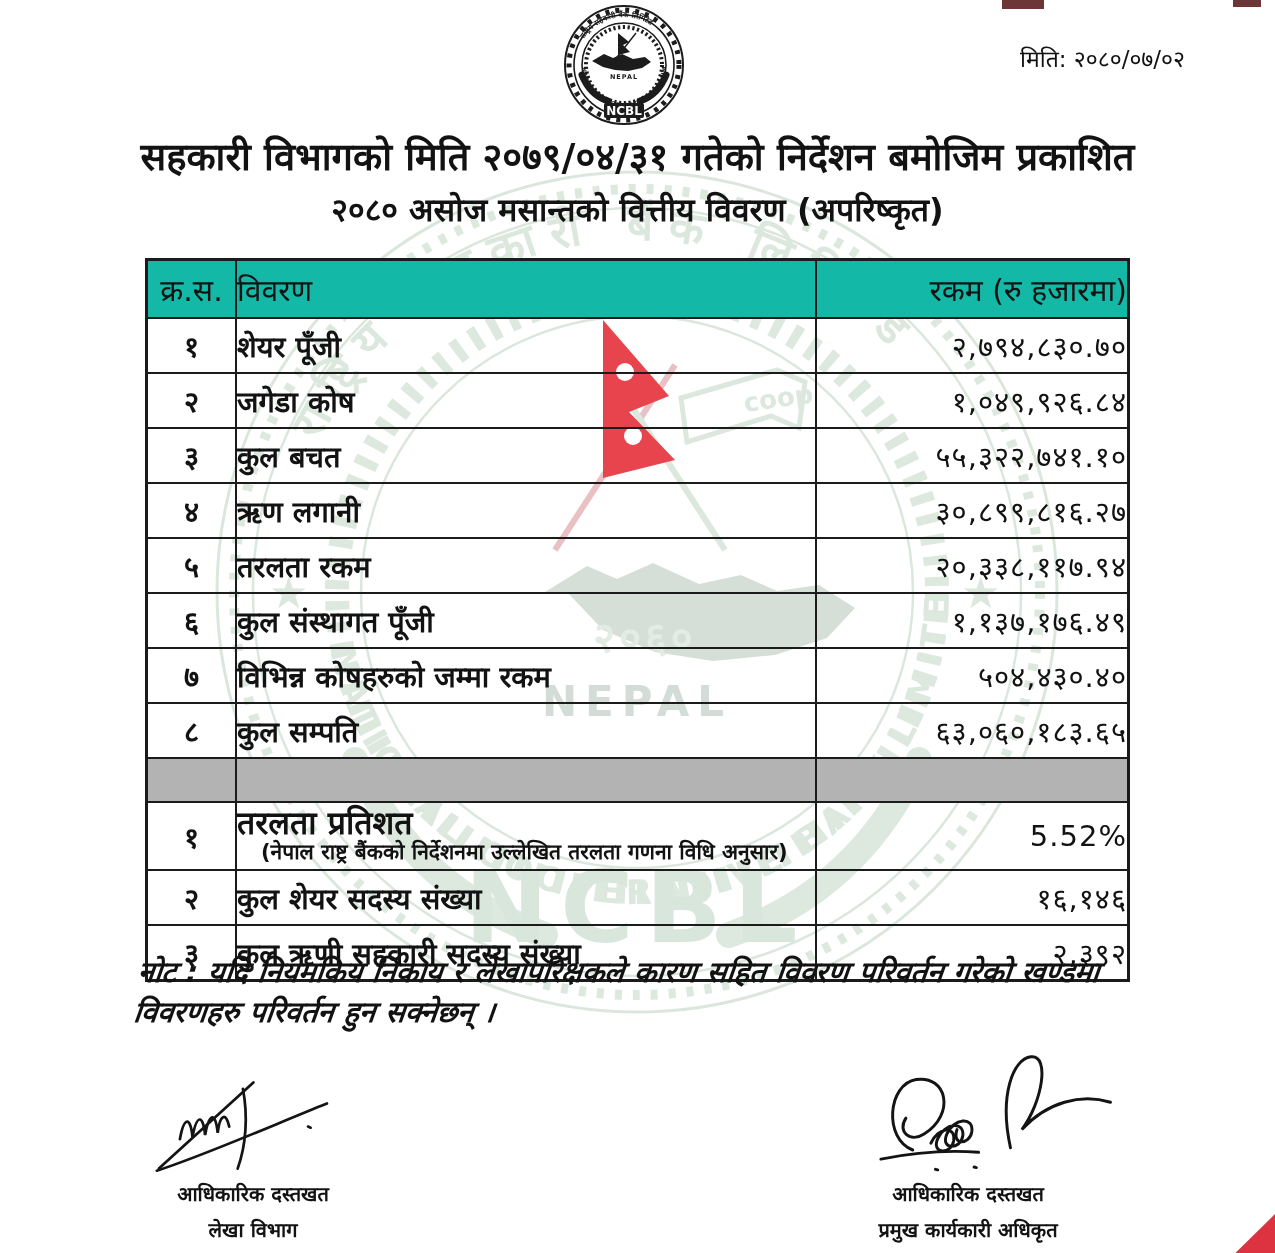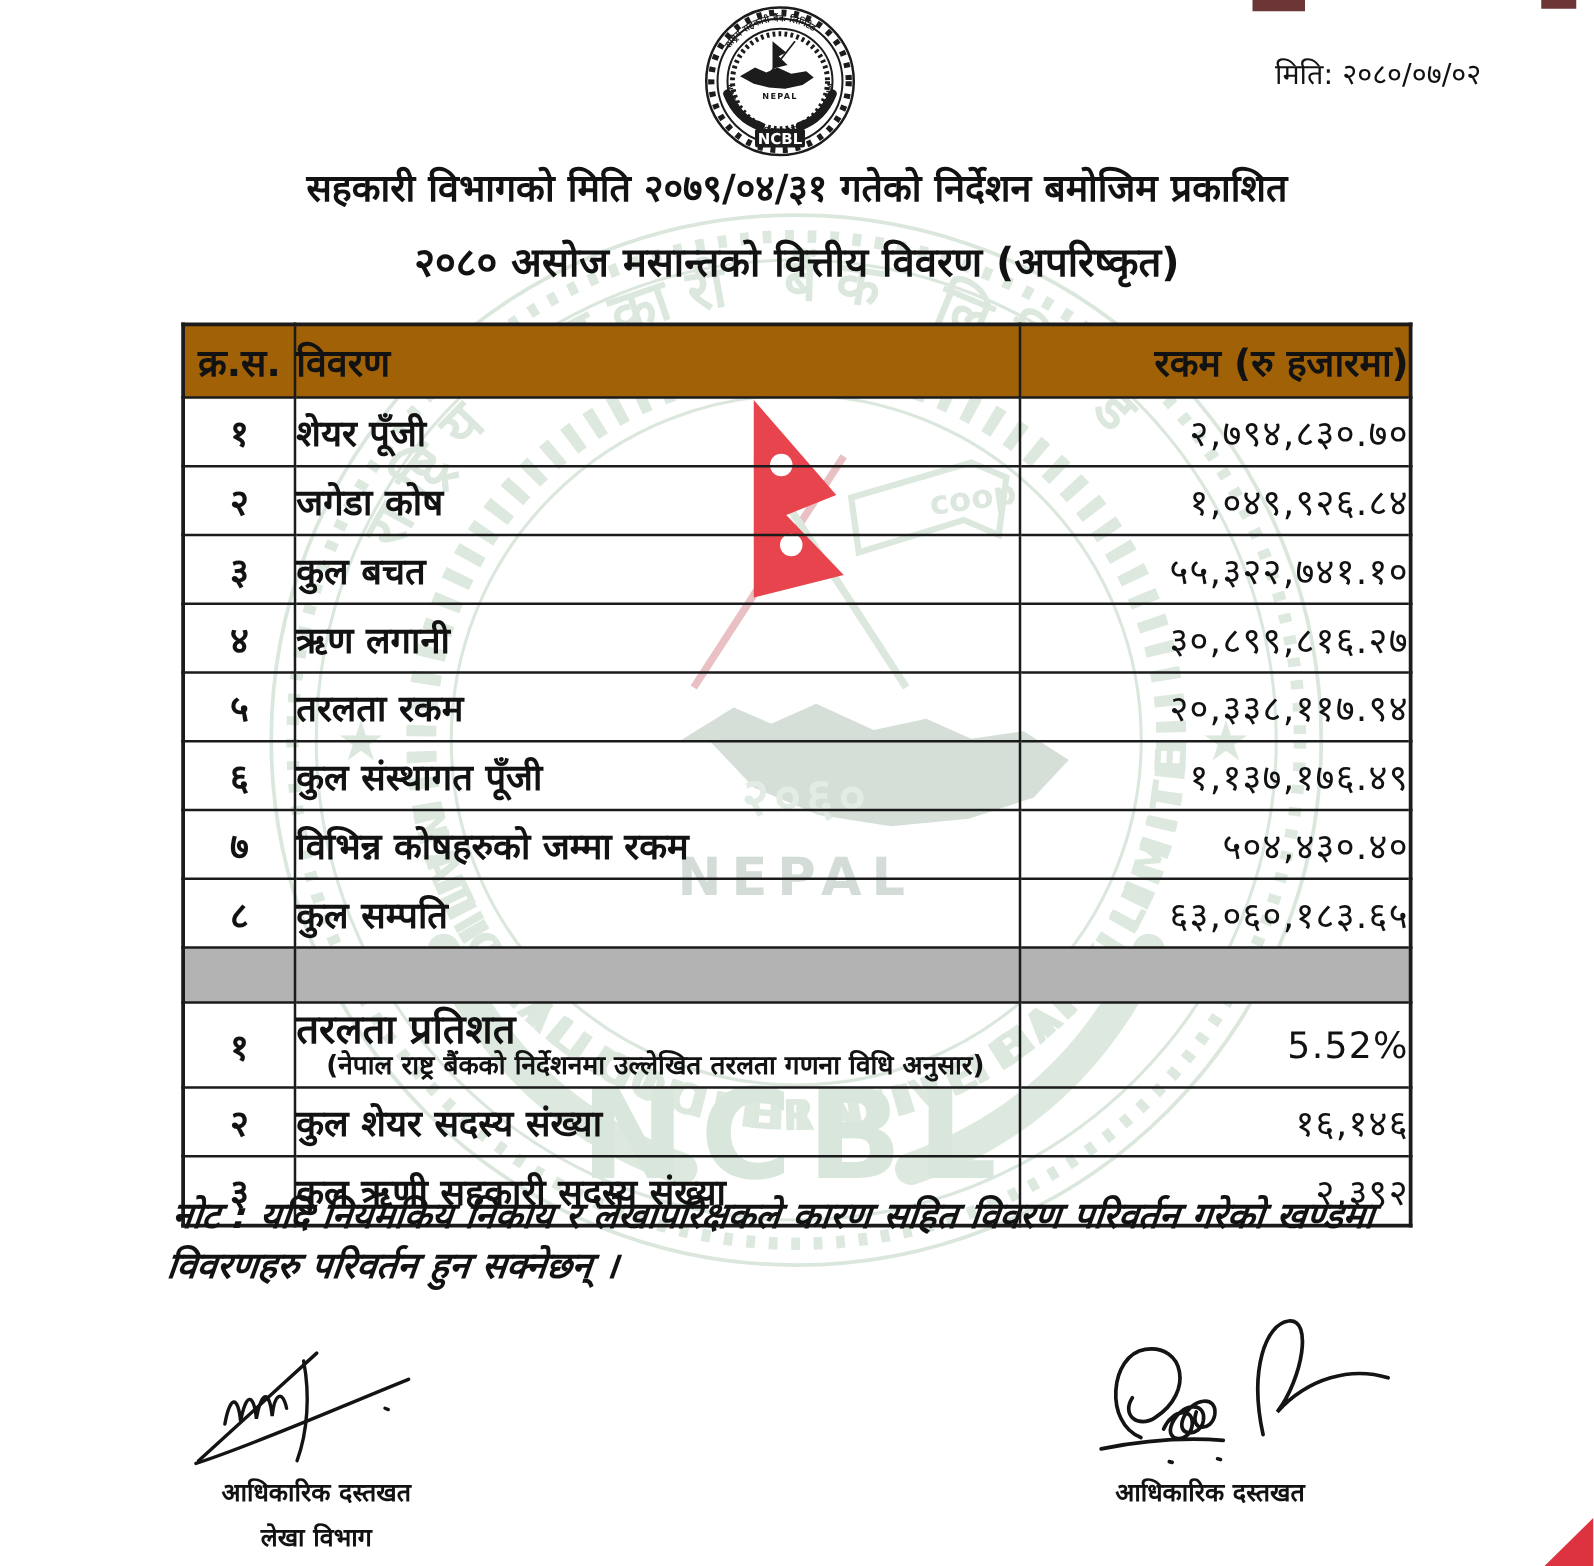--- a/index.html
+++ b/index.html
@@ -12,30 +12,30 @@
   
   .mark-a{position:absolute;left:1002px;top:0;width:42px;height:9px;background:#6d3636;z-index:3;}
   .mark-b{position:absolute;left:1233px;top:0;width:28px;height:7px;background:#6d3636;z-index:3;}
   .corner-red{
     position:absolute;left:1230px;top:1214px;width:45px;height:39px;background:#dd3340;
     clip-path:polygon(100% 0,100% 100%,12% 100%);z-index:3;
   }
   
   .logo{position:absolute;left:562px;top:2px;width:124px;height:126px;z-index:2;}
   .date{position:absolute;top:42px;right:90px;font-size:23px;font-weight:400;z-index:2;}
-  .h1{position:absolute;left:0;top:129px;width:1275px;text-align:center;font-size:30px;font-weight:700;z-index:2;}
+  .h1{position:absolute;left:0;top:129px;width:1275px;text-align:center;font-size:38px;font-weight:700;z-index:2;}
   .h2{position:absolute;left:0;top:173px;width:1275px;text-align:center;font-size:32px;font-weight:700;z-index:2;margin-top:14px;}
   
   table.fin{
     position:absolute;left:145px;top:258px;width:985px;z-index:2;
     border-collapse:collapse;table-layout:fixed;background:transparent;
     border:3px solid #1b1b1b;
   }
   table.fin th,table.fin td{border:2px solid #1b1b1b;padding:0;vertical-align:middle;}
-  table.fin thead th{background:#a16207;height:56px;font-size:30px;font-weight:700;}
+  table.fin thead th{background:#14b8a6;height:56px;font-size:30px;font-weight:400;}
   th.c-sn,td.c-sn{width:87px;text-align:center;}
   th.c-desc{text-align:left;padding-left:12px;}
   td.c-desc{text-align:left;padding-left:14px;}
   th.c-amt,td.c-amt{width:310px;text-align:right;padding-right:16px;margin-left:36px;}
   tbody td{height:53px;font-size:29px;}
   td.c-sn{font-size:29px;font-weight:600;}
   td.c-desc{font-weight:700;}
   td.c-amt{font-weight:500;letter-spacing:1px;}
   tr.sep td{background:#b3b3b3;height:42px;}
   tr.tall td{height:66px;}
@@ -228,15 +228,16 @@
       <path d="M 62,105 l 2,0.5"></path>
       <path d="M 96,103 l 2,0.5"></path>
     </g>
   </svg>
   <div class="sig-left-labels">
     <div class="sig-line">आधिकारिक दस्तखत</div>
     <div class="sig-line">लेखा विभाग</div>
   </div>
   <div class="sig-right-labels">
     <div class="sig-line">आधिकारिक दस्तखत</div>
+    <div class="sig-line">प्रमुख कार्यकारी अधिकृत</div>
   </div>
 
 </div>
 
 </body></html>

